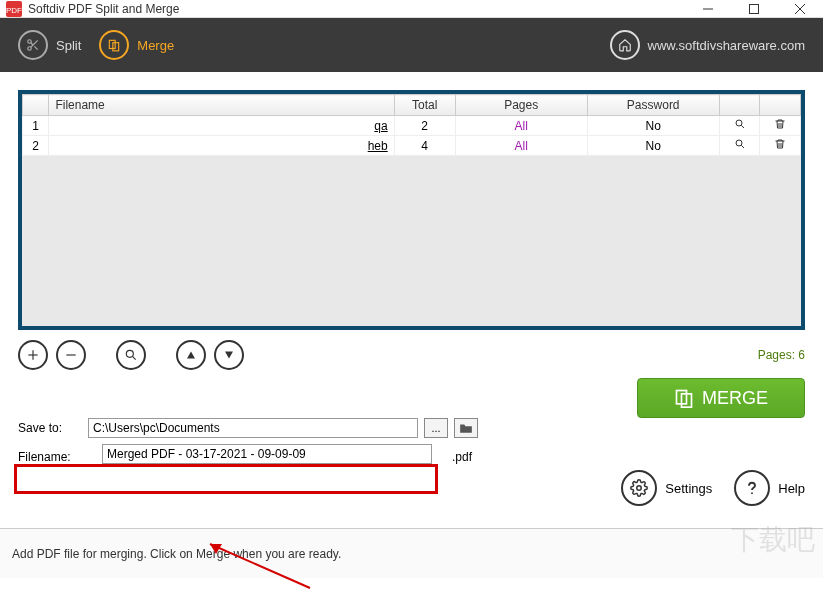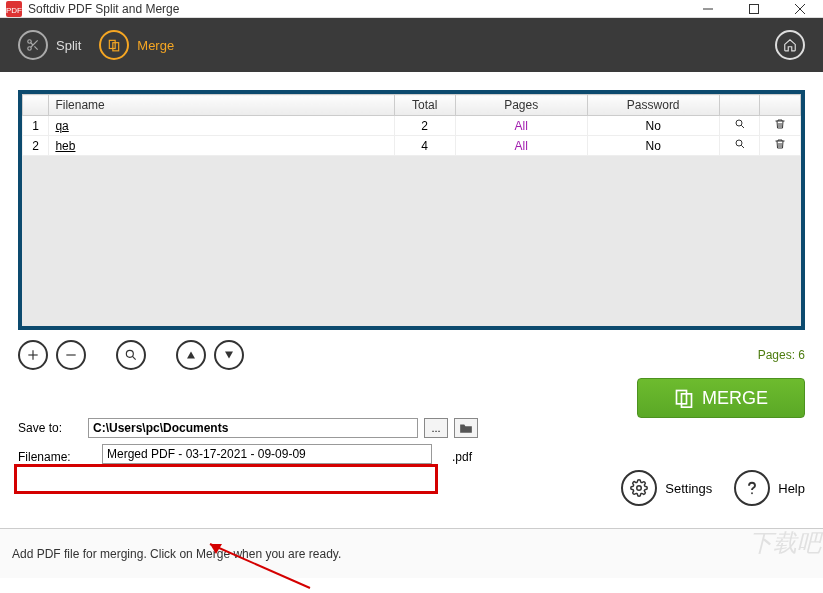--- a/index.html
+++ b/index.html
@@ -26,58 +26,58 @@
 
 
 .main { padding: 18px; background: #fff; height: 456px; position: relative; }
 
 
 .table-wrap { border: 4px solid #0c4a6e; height: 240px; overflow: auto; background: #e8e8e8; }
 table { width: 100%; border-collapse: collapse; background: #fff; }
 thead th { background: linear-gradient(#fdfdfd,#ececec); border: 1px solid #ccc; font-size: 12px; font-weight: normal; color: #333; padding: 3px 6px; text-align: center; }
 thead th.filename { text-align: left; }
 tbody td { border: 1px solid #eee; font-size: 12px; padding: 2px 6px; text-align: center; }
-tbody td.filename { text-align: left; text-decoration: underline; }
+tbody td.filename { text-align: right; text-decoration: underline; }
 tbody td.pages-link { color: #a21caf; }
 tbody td.idx { width: 24px; }
 .cell-icon { cursor: pointer; }
 
 
 .round-row { display: flex; align-items: center; margin-top: 10px; }
 .round-btn { width: 30px; height: 30px; border: 2px solid #333; border-radius: 50%; display: flex; align-items: center; justify-content: center; margin-right: 8px; cursor: pointer; background: #fff; }
 .gap { width: 22px; }
 .pages-total { margin-left: auto; font-size: 12px; color: #4d7c0f; }
 
 
 .merge-btn { position: absolute; right: 18px; top: 306px; width: 168px; height: 40px; background: linear-gradient(#6dbb2e,#5aa826); border: 1px solid #4c921f; border-radius: 4px; display: flex; align-items: center; justify-content: center; gap: 8px; cursor: pointer; color: #fff; font-size: 18px; }
 
 
 .save-row { display: flex; align-items: center; margin-top: 48px; gap: 6px; }
 .filename-row { display: flex; align-items: flex-end; margin-top: 6px; gap: 20px; }
 .lbl { font-size: 12px; width: 64px; }
 .txt-input { font-size: 12px; padding: 2px 4px; border: 1px solid #999; background: #fff; height: 20px; }
-.save-path { width: 330px; font-weight: bold; }
+.save-path { width: 330px; }
 .filename-input { width: 330px; }
 .ext { font-size: 12px; }
 .dots-btn, .folder-btn { width: 24px; height: 20px; border: 1px solid #888; background: #f4f4f4; display: flex; align-items: center; justify-content: center; cursor: pointer; font-size: 11px; }
 
 
 .right-actions { position: absolute; right: 18px; bottom: 22px; display: flex; gap: 22px; align-items: flex-start; }
 .ra { display: flex; align-items: center; gap: 8px; cursor: pointer; }
 .ra-circle { width: 36px; height: 36px; border: 2px solid #333; border-radius: 50%; display: flex; align-items: center; justify-content: center; }
 .ra-label { font-size: 13px; }
 
 
 .red-box { position: absolute; left: 14px; top: 392px; width: 424px; height: 30px; border: 3px solid #d40000; pointer-events: none; }
 
 
 .statusbar { height: 50px; border-top: 1px solid #ccc; display: flex; align-items: center; padding: 0 12px; font-size: 12px; color: #333; background: #fafafa; }
 
 
-.watermark { position: absolute; right: 2px; bottom: 34px; font-size: 24px; color: rgba(150,150,150,0.25); font-style: italic; pointer-events: none; font-family: "SimHei","Microsoft YaHei",sans-serif; }
+.watermark { position: absolute; right: 8px; bottom: 34px; font-size: 28px; color: rgba(150,150,150,0.25); pointer-events: none; font-family: "SimHei","Microsoft YaHei",sans-serif; }
 
 
 .arrow { position: absolute; left: 200px; top: 540px; pointer-events: none; }
 </style>
 </head>
 <body>
 
 <div class="titlebar">
   <svg class="app-icon" viewBox="0 0 16 16">
       <rect width="16" height="16" fill="#d33" rx="2"></rect>
@@ -126,20 +126,21 @@
       </div>
     <span class="tb-label active">Merge</span>
   </div>
   <div class="tb-spacer"></div>
   <div class="tb-home">
     <div class="tb-circle">
         <svg width="14" height="14" viewBox="0 0 24 24" fill="none" stroke="#ddd" stroke-width="2">
           <path d="M3 11l9-8 9 8v10a1 1 0 01-1 1h-5v-7h-6v7H4a1 1 0 01-1-1z"></path>
         </svg>
       </div>
+    <span class="tb-url">www.softdivshareware.com</span>
   </div>
 </div>
 
 <div class="main">
 
   <div class="table-wrap">
     <table>
       <thead>
         <tr>
           <th style="width:26px"></th>

